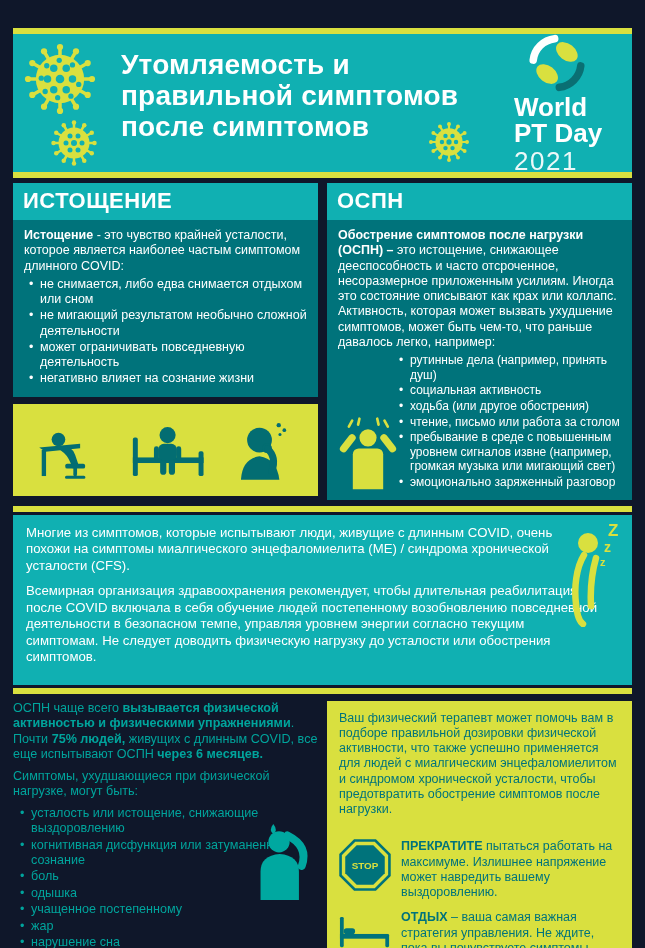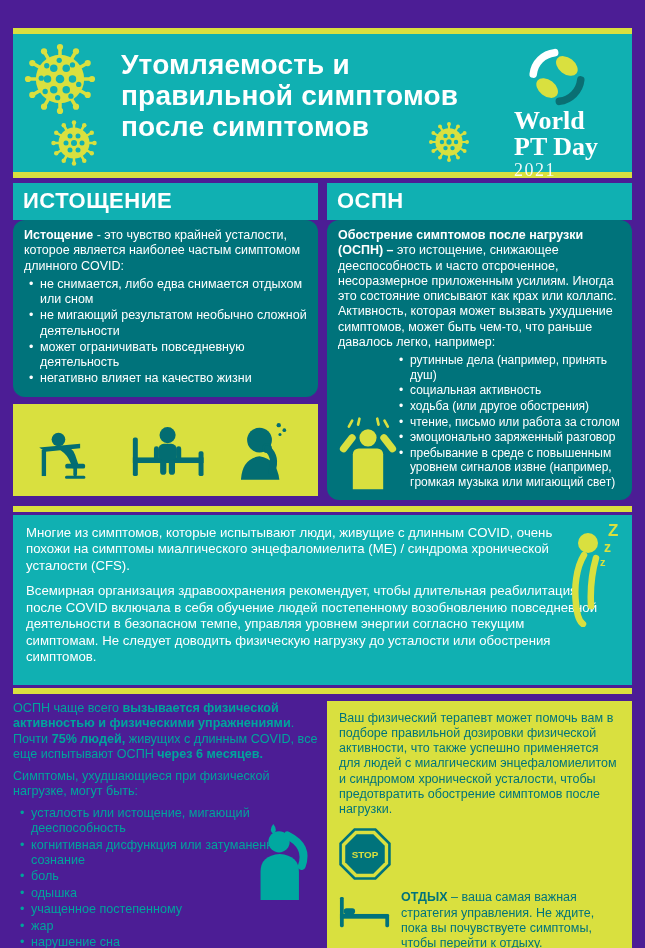--- a/index.html
+++ b/index.html
@@ -1,39 +1,39 @@
 <!DOCTYPE html>
 <html lang="ru"><head>
 <meta charset="utf-8">
 <style>
   * { box-sizing: border-box; margin: 0; padding: 0; }
   body { font-family: "Liberation Sans", "DejaVu Sans", sans-serif; background:#fff; }
-  .page { position:relative; width:645px; height:948px; background:#4c1d95; overflow:hidden; }
+  .page { position:relative; width:645px; height:948px; background:#0f172a; overflow:hidden; }
   .content { position:absolute; left:13px; top:0; width:619px; }
 
   
   .banner { margin-top:28px; position:relative; height:150px; background:#10b0b2;
             border-top:6px solid #d9e03f; border-bottom:6px solid #d9e03f; }
   .virus { position:absolute; }
   .v1 { left:8px;  top:6px;  width:78px; height:78px; }
   .v2 { left:36px; top:84px; width:50px; height:50px; }
   .v3 { left:414px; top:86px; width:44px; height:44px; }
   .banner-title { position:absolute; left:108px; top:16px; color:#fff; font-weight:bold;
                   font-size:28px; line-height:1.1; letter-spacing:.2px; }
-  .wpd-logo { position:absolute; right:6px; top:14px; width:112px; color:#fff;font-family:Liberation Serif, serif; }
+  .wpd-logo { position:absolute; right:6px; top:0; width:112px; color:#fff; }
   .wpd-logo svg { display:block; width:58px; height:58px; margin:0 0 2px 14px; }
   .wpd-l { font-size:26px; font-weight:bold; line-height:1.0; }
-  .wpd-year { font-size:18px; font-weight:normal; opacity:.92; letter-spacing:1.5px; }
+  .wpd-year { font-size:26px; font-weight:normal; opacity:.92; letter-spacing:1.5px; }
 
   
   .cols { display:flex; gap:9px; margin-top:5px; }
   .col { width:305px; }
   .sec-head { background:#10b0b2; color:#fff; font-weight:bold; font-size:22px;
               padding:5px 10px 6px; letter-spacing:.5px; }
-  .dark-box { background:#00737b; color:#fff; padding:8px 11px 9px; font-size:12.5px; line-height:1.22;border-radius:12px; }
+  .dark-box { background:#00737b; color:#fff; padding:8px 11px 9px; font-size:12.5px; line-height:1.22; }
   .dark-box .bld { font-weight:bold; }
   ul.blt { margin:3px 0 0; padding-left:16px; list-style:none; }
   ul.blt li { position:relative; margin-bottom:1px; }
   ul.blt li::before { content:"•"; position:absolute; left:-11px; top:0; }
   .pese-box { position:relative; min-height:241px; }
   .pese-box ul.blt { margin-left:56px; font-size:12px; }
   .stress-icon { position:absolute; left:8px; bottom:8px; width:66px; height:78px; }
   .icon-strip { margin-top:7px; height:92px; background:#d9e03f; display:flex;
                 align-items:center; justify-content:space-evenly; }
   .icon-strip svg { height:62px; }
@@ -48,21 +48,21 @@
   .sleeper { position:absolute; right:8px; top:7px; width:58px; height:105px; }
 
   
   .lower { display:flex; gap:9px; margin-top:7px; }
   .lower-left { width:305px; position:relative; color:#00a49c; font-size:12.6px; line-height:1.23; }
   .lower-left p { margin-bottom:6px; }
   .lower-left .bld { font-weight:bold;margin-top:26px; }
   .lower-left ul.blt { margin:0 0 6px 2px; }
   .sweat-icon { position:absolute; right:2px; top:118px; width:64px; height:84px; }
   .lower-right { width:305px; background:#d9e03f; color:#00737b; padding:10px 12px; font-size:12.5px; line-height:1.22; }
-  .lr-intro { margin-bottom:11px; }
+  .lr-intro { margin-bottom:22px; }
   .tip-row { display:flex; gap:10px; margin-bottom:10px; align-items:flex-start; }
   .tip-row:last-child { margin-bottom:0; }
   .tip-icon { width:52px; flex:none; }
   .tip-text .bld { font-weight:bold; }
 </style>
 </head>
 <body>
 
 <div class="page">
 <div class="content">
@@ -223,21 +223,21 @@
   <div class="cols">
 
     <div class="col">
       <div class="sec-head">ИСТОЩЕНИЕ</div>
       <div class="dark-box">
         <span class="bld">Истощение</span><span> - это чувство крайней усталости, которое является наиболее частым симптомом длинного COVID:</span>
         <ul class="blt">
           <li>не снимается, либо едва снимается отдыхом или сном</li>
           <li>не мигающий результатом необычно сложной деятельности</li>
           <li>может ограничивать повседневную деятельность</li>
-          <li>негативно влияет на качество жизни</li>
+          <li>негативно влияет на сознание жизни</li>
         </ul>
       </div>
       <div class="icon-strip">
         <svg viewBox="0 0 110 100">
           <g fill="#036d72">
             <polygon points="2,46 68,40 68,47 12,53"></polygon>
             <rect x="6" y="50" width="7" height="42"></rect>
             <circle cx="33" cy="33" r="11"></circle>
             <path d="M28,44 Q54,40 60,58 L66,76 L56,80 Q50,62 42,55 Z"></path>
             <rect x="44" y="72" width="32" height="8" rx="3"></rect>
@@ -274,22 +274,22 @@
 
     <div class="col">
       <div class="sec-head">ОСПН</div>
       <div class="dark-box pese-box">
         <span class="bld">Обострение симптомов после нагрузки (ОСПН) –</span><span> это истощение, снижающее дееспособность и часто отсроченное, несоразмерное приложенным усилиям. Иногда это состояние описывают как крах или коллапс. Активность, которая может вызвать ухудшение симптомов, может быть чем-то, что раньше давалось легко, например:</span>
         <ul class="blt">
           <li>рутинные дела (например, принять душ)</li>
           <li>социальная активность</li>
           <li>ходьба (или другое обострения)</li>
           <li>чтение, письмо или работа за столом</li>
+          <li>пребывание в среде с повышенным уровнем сигналов извне (например, громкая музыка или мигающий свет)</li>
           <li>эмоционально заряженный разговор</li>
-          <li>пребывание в среде с повышенным уровнем сигналов извне (например, громкая музыка или мигающий свет)</li>
         </ul>
         <svg class="stress-icon" viewBox="0 0 100 110">
           <g fill="#d9e03f">
             <circle cx="50" cy="32" r="13"></circle>
             <path d="M36,48 h28 a9 9 0 0 1 9 9 v53 h-46 v-53 a9 9 0 0 1 9 -9 z"></path>
             <rect x="14" y="24" width="11" height="32" rx="5.5" transform="rotate(38 19 40)"></rect>
             <rect x="75" y="24" width="11" height="32" rx="5.5" transform="rotate(-38 81 40)"></rect>
           </g>
           <g stroke="#d9e03f" stroke-width="4" stroke-linecap="round">
             <line x1="26" y1="6" x2="21" y2="15"></line>
@@ -318,21 +318,21 @@
   </div>
   <div class="gap3"></div>
   <div class="lime-line"></div>
 
   <div class="lower">
 
     <div class="lower-left">
       <p><span>ОСПН чаще всего </span><span class="bld">вызывается физической активностью и физическими упражнениями</span><span>. Почти </span><span class="bld">75% людей,</span><span> живущих с длинным COVID, все еще испытывают ОСПН </span><span class="bld">через 6 месяцев.</span></p>
       <p>Симптомы, ухудшающиеся при физической нагрузке, могут быть:</p>
       <ul class="blt">
-        <li>усталость или истощение, мигающий дееспособность</li>
+        <li>усталость или истощение, снижающие выздоровлению</li>
         <li>когнитивная дисфункция или затуманенное сознание</li>
         <li>боль</li>
         <li>одышка</li>
         <li>учащенное постепенному</li>
         <li>жар</li>
         <li>нарушение сна</li>
 
       </ul>
 
       <svg class="sweat-icon" viewBox="0 0 90 110">
@@ -347,20 +347,21 @@
 
     <div class="lower-right">
       <p class="lr-intro">Ваш физический терапевт может помочь вам в подборе правильной дозировки физической активности, что также успешно применяется для людей с миалгическим энцефаломиелитом и синдромом хронической усталости, чтобы предотвратить обострение симптомов после нагрузки.</p>
 
       <div class="tip-row">
         <svg class="tip-icon" viewBox="0 0 100 100">
           <polygon points="30,3 70,3 97,30 97,70 70,97 30,97 3,70 3,30" fill="none" stroke="#00737b" stroke-width="5"></polygon>
           <polygon points="34,12 66,12 88,34 88,66 66,88 34,88 12,66 12,34" fill="#00737b"></polygon>
           <text x="50" y="57" font-size="19" font-weight="bold" fill="#d9e03f" text-anchor="middle">STOP</text>
         </svg>
+        <p class="tip-text"><span class="bld">ПРЕКРАТИТЕ</span><span> пытаться работать на максимуме. Излишнее напряжение может навредить вашему выздоровлению.</span></p>
       </div>
 
       <div class="tip-row">
         <svg class="tip-icon" viewBox="0 0 110 70" style="margin-top:6px">
           <g fill="#00737b">
             <rect x="2" y="2" width="8" height="64" rx="3"></rect>
             <rect x="10" y="26" width="24" height="13" rx="6"></rect>
             <rect x="2" y="38" width="102" height="10"></rect>
             <rect x="98" y="38" width="8" height="28" rx="3"></rect>
           </g>

